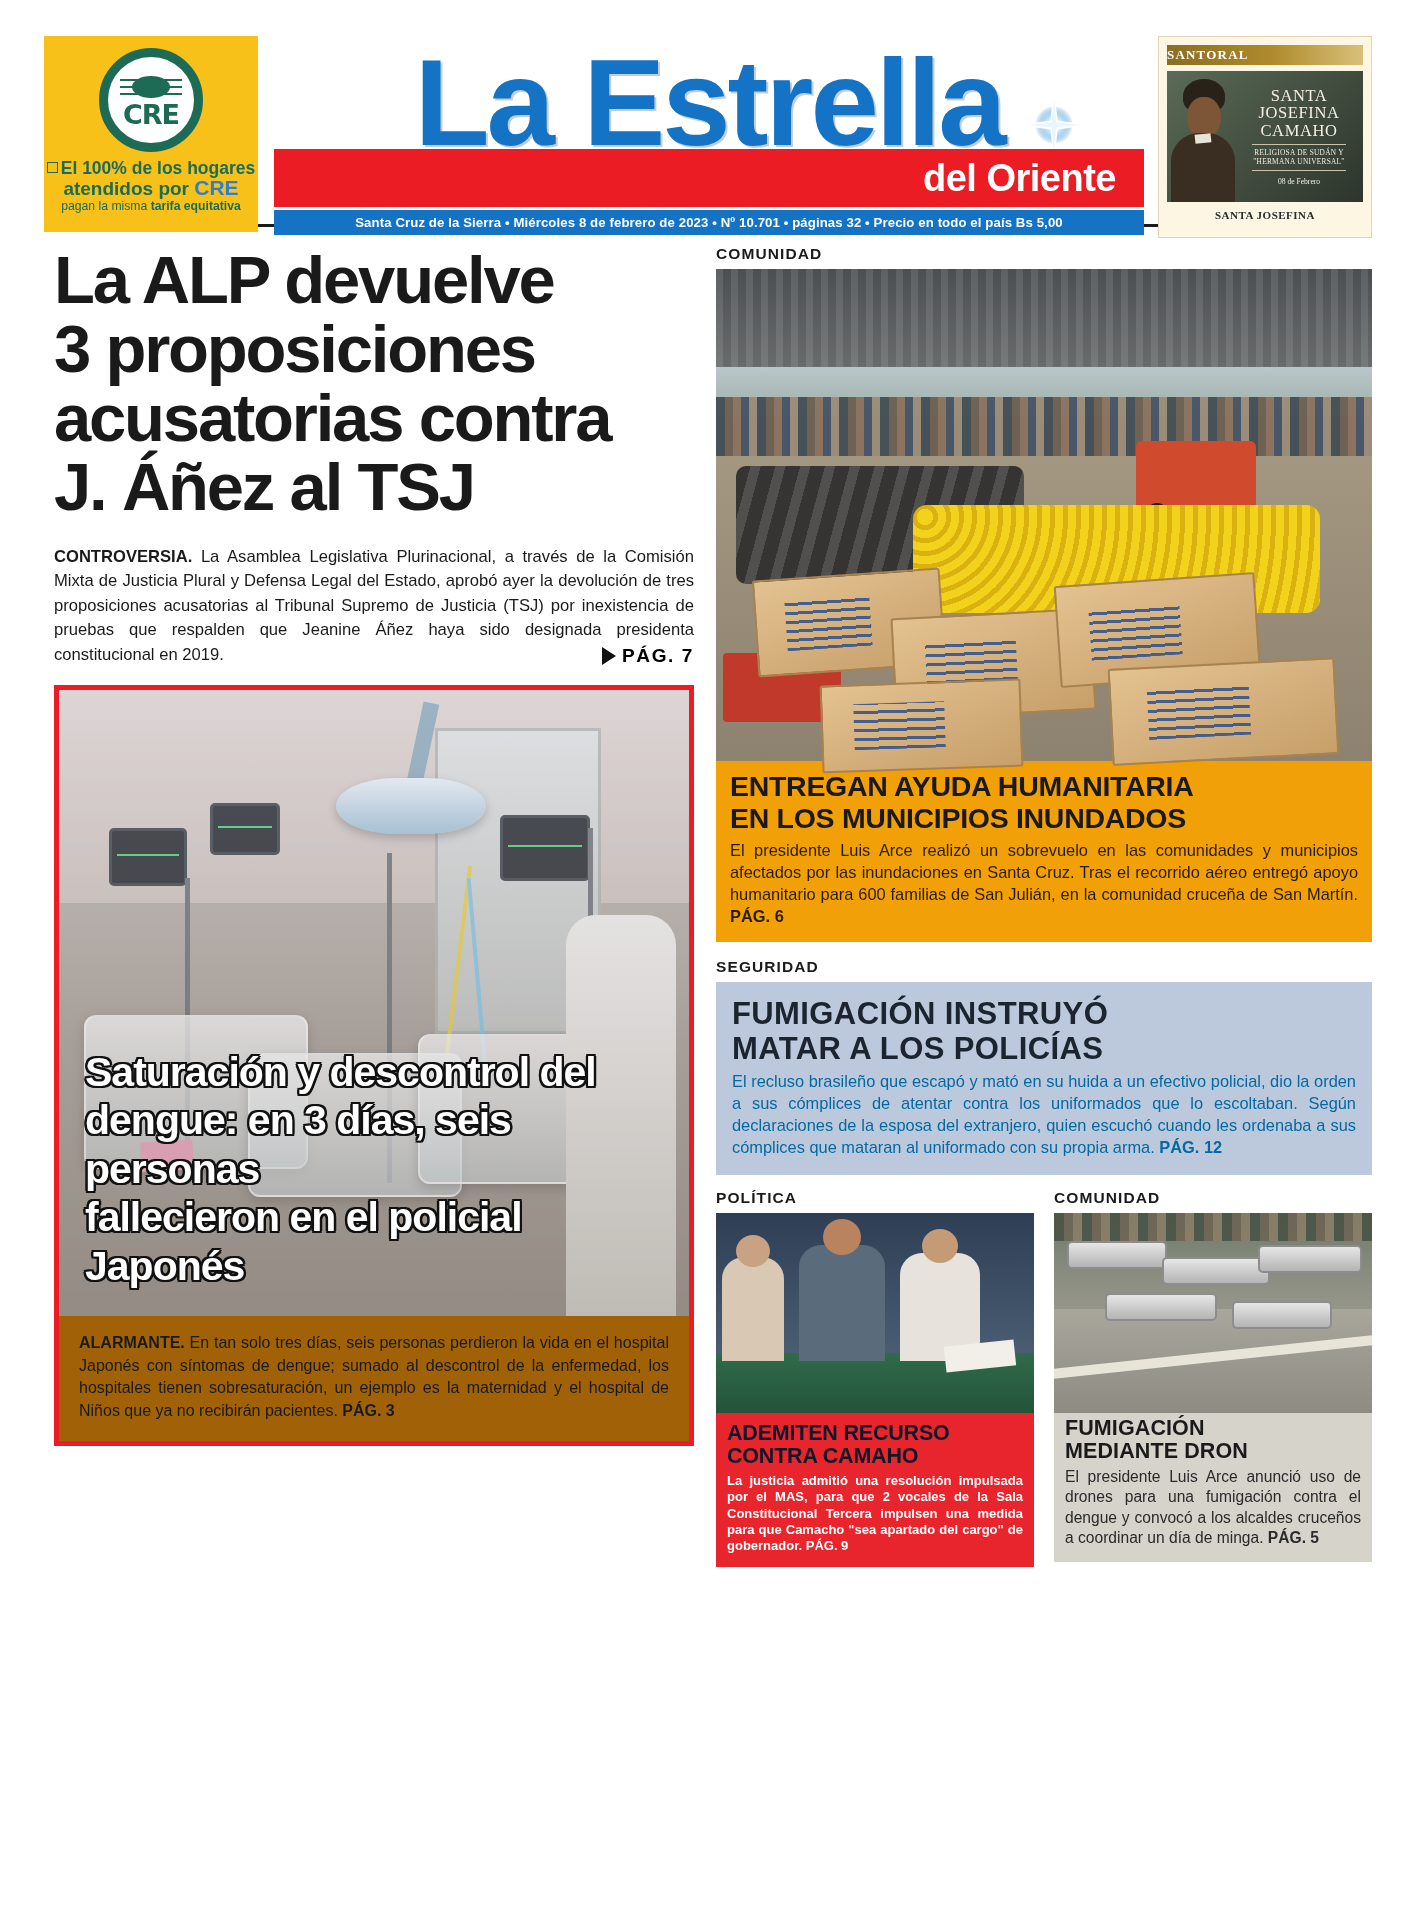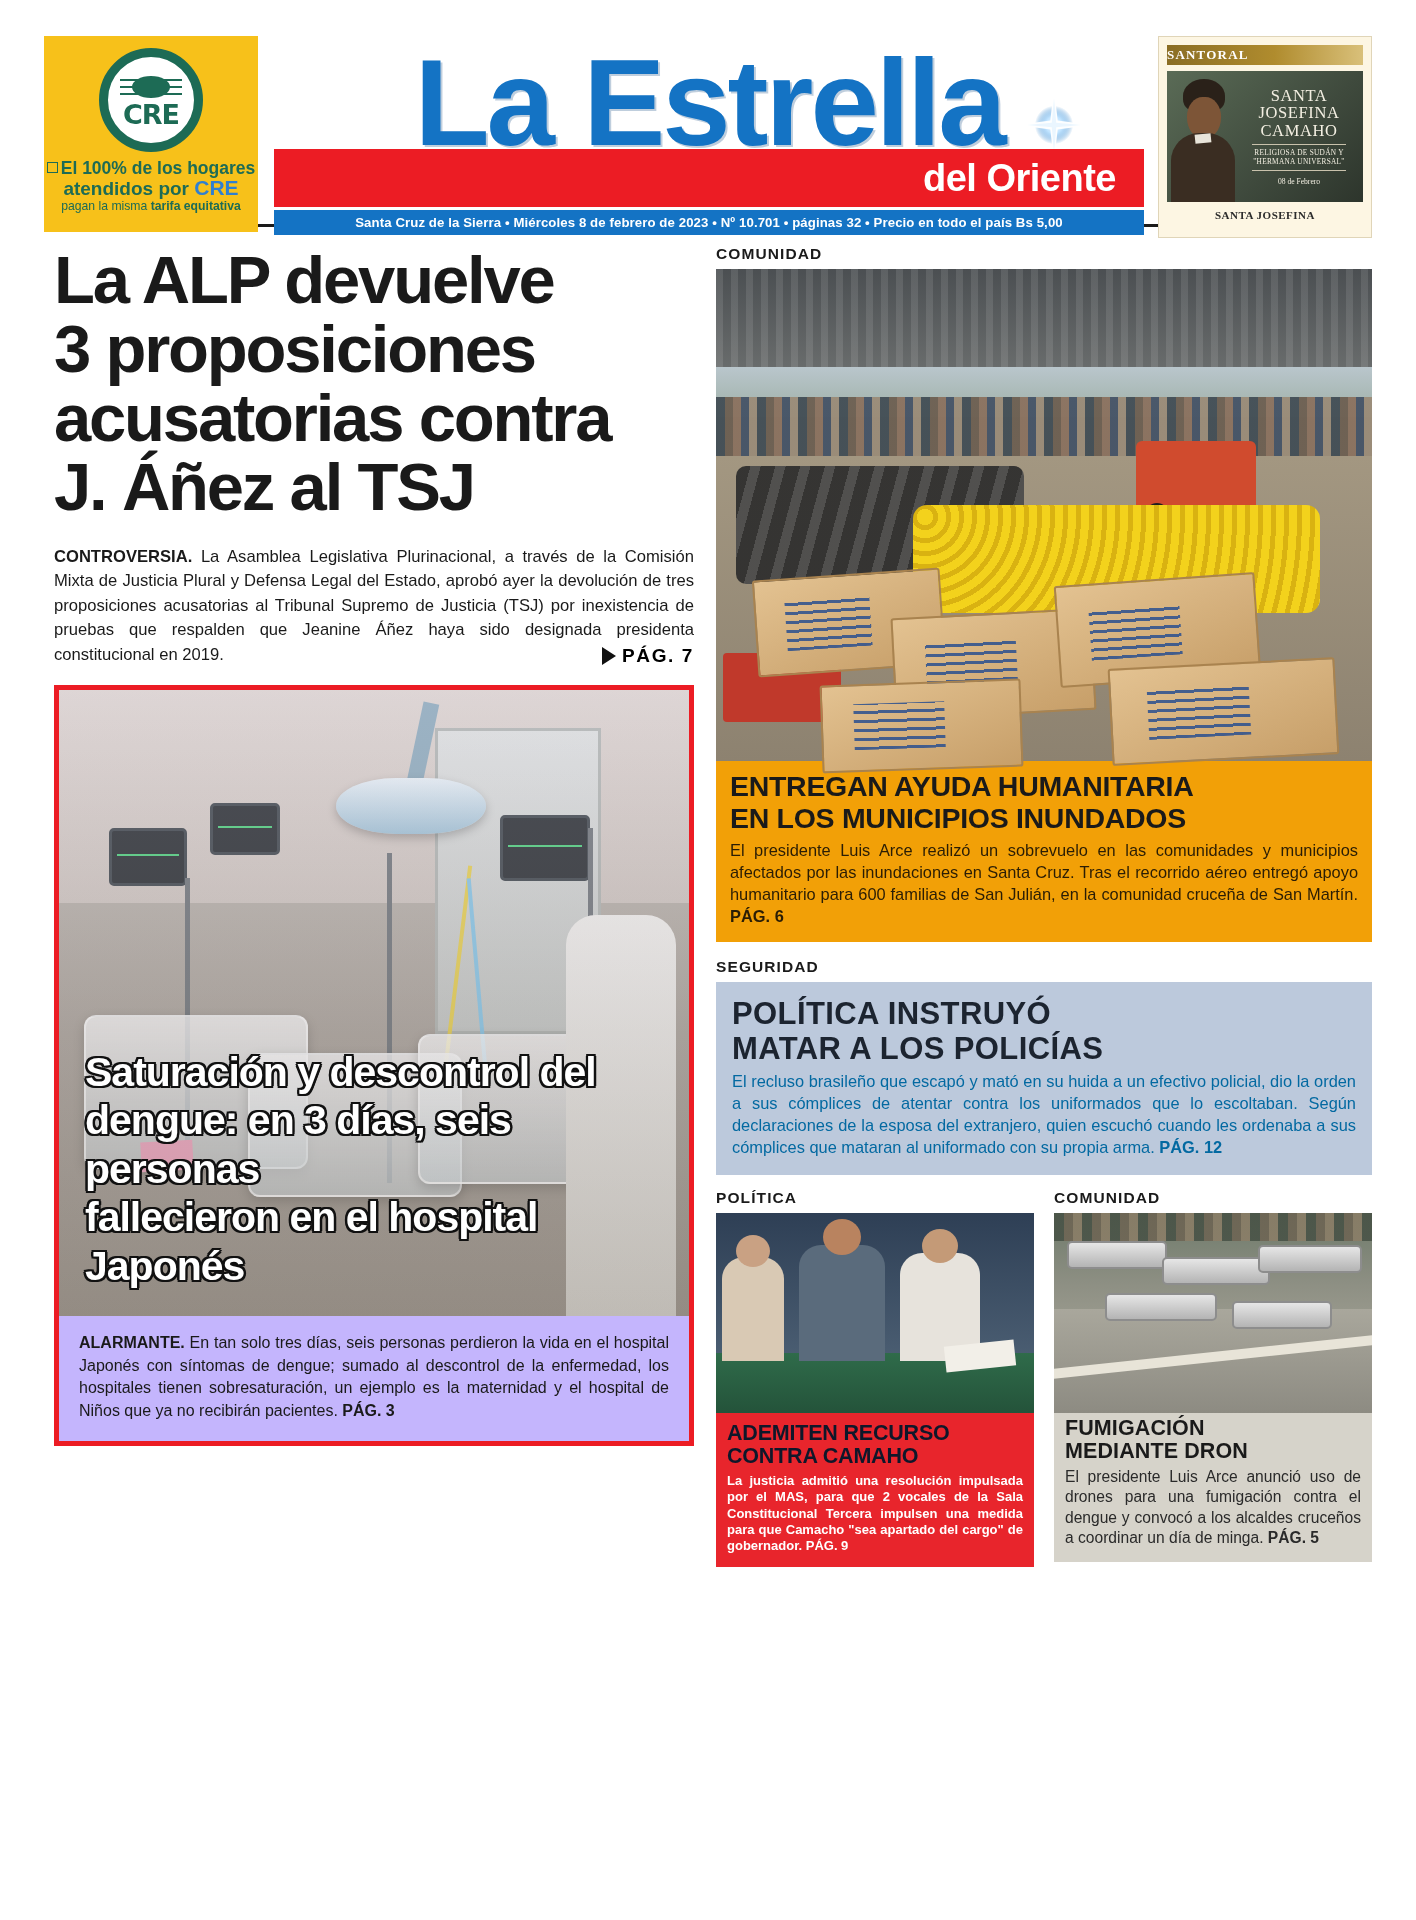--- a/index.html
+++ b/index.html
@@ -109,21 +109,21 @@
   .icu .door{position:absolute;right:14%;top:6%;width:160px;height:300px;background:linear-gradient(180deg,#dfe2e0,#c3c7c4);border:3px solid #b0b5b1;}
   .icu .tube{position:absolute;width:4px;background:#e8d14e;}
   .icu .t1{left:63%;top:28%;height:200px;transform:rotate(7deg);}
   .icu .t2{left:66%;top:30%;height:190px;background:#86c7e8;transform:rotate(-5deg);}
   .icu .pinknote{position:absolute;left:13%;top:72%;width:52px;height:30px;background:#f0a6c0;transform:rotate(-3deg);}
   .icu .tint{position:absolute;inset:0;background:linear-gradient(180deg,rgba(220,215,235,.22),rgba(120,110,100,.26));}
 
   .dengue-hl{position:absolute;left:0;right:0;bottom:26px;padding:0 26px;font-family:"Liberation Sans",sans-serif;
              font-weight:bold;color:#ffffff;font-size:41px;line-height:1.18;letter-spacing:-1px;
              text-shadow:-2.4px 0 #111,2.4px 0 #111,0 -2.4px #111,0 2.4px #111,-2px -2px #111,2px -2px #111,-2px 2px #111,2px 2px #111;}
-  .dengue-cap{background:#c4b5fd;padding:16px 20px 18px;font-size:16px;line-height:1.42;color:#1a1a1a;text-align:justify;}
+  .dengue-cap{background:#a16207;padding:16px 20px 18px;font-size:16px;line-height:1.42;color:#1a1a1a;text-align:justify;}
   .dengue-cap b{font-weight:bold;}
 
   
   .kicker{font-size:15.5px;font-weight:bold;color:#1a1a1a;letter-spacing:1.1px;margin-bottom:6px;}
 
   .card-orange{background:#f2a007;}
   .aid-photo{height:492px;background:linear-gradient(180deg,#8e9aa3 0%,#98a39a 30%,#a79c86 60%,#b6a98e 100%);position:relative;}
   .aid .roof{position:absolute;left:0;top:0;width:100%;height:21%;background:linear-gradient(180deg,#4b4f52,#6a6d6d);}
   .aid .roof:after{content:"";position:absolute;inset:0;background:repeating-linear-gradient(90deg,rgba(255,255,255,.10) 0 7px,transparent 7px 15px);}
   .aid .sky{position:absolute;left:0;top:20%;width:100%;height:10%;background:linear-gradient(180deg,#b9c6cc,#9fb0a6);}
@@ -299,21 +299,21 @@
             <div class="inc i1"></div>
               <div class="inc i2"></div>
               <div class="inc i3"></div>
             <div class="pinknote"></div>
             <div class="nurse"></div>
             <div class="tint"></div>
           </div>
           <div class="dengue-hl">
             <div>Saturación y descontrol del</div>
             <div>dengue: en 3 días, seis personas</div>
-            <div>fallecieron en el hospital Japonés</div>
+            <div>fallecieron en el policial Japonés</div>
           </div>
         </div>
         <div class="dengue-cap">
           <b>ALARMANTE.</b><span> En tan solo tres días, seis personas perdieron la vida en el hospital Japonés con síntomas de dengue; sumado al descontrol de la enfermedad, los hospitales tienen sobresaturación, un ejemplo es la maternidad y el hospital de Niños que ya no recibirán pacientes. </span><b>PÁG. 3</b>
         </div>
       </div>
     </div>
 
     <div class="col-right">
 
@@ -339,21 +339,21 @@
           <div>EN LOS MUNICIPIOS INUNDADOS</div>
         </div>
         <div class="blurb">
           <span>El presidente Luis Arce realizó un sobrevuelo en las comunidades y municipios afectados por las inundaciones en Santa Cruz. Tras el recorrido aéreo entregó apoyo humanitario para 600 familias de San Julián, en la comunidad cruceña de San Martín. </span><b>PÁG. 6</b>
         </div>
       </div>
 
       <div class="kicker" style="margin-top:16px">SEGURIDAD</div>
       <div class="card-blue">
         <div class="headline">
-          <div>POLÍTICA INSTRUYÓ</div>
+          <div>FUMIGACIÓN INSTRUYÓ</div>
           <div>MATAR A LOS POLICÍAS</div>
         </div>
         <div class="blurb">
           <span>El recluso brasileño que escapó y mató en su huida a un efectivo policial, dio la orden a sus cómplices de atentar contra los uniformados que lo escoltaban. Según declaraciones de la esposa del extranjero, quien escuchó cuando les ordenaba a sus cómplices que mataran al uniformado con su propia arma. </span><b>PÁG. 12</b>
         </div>
       </div>
 
       <div class="bottom-row">
 
         <div class="bcol">

